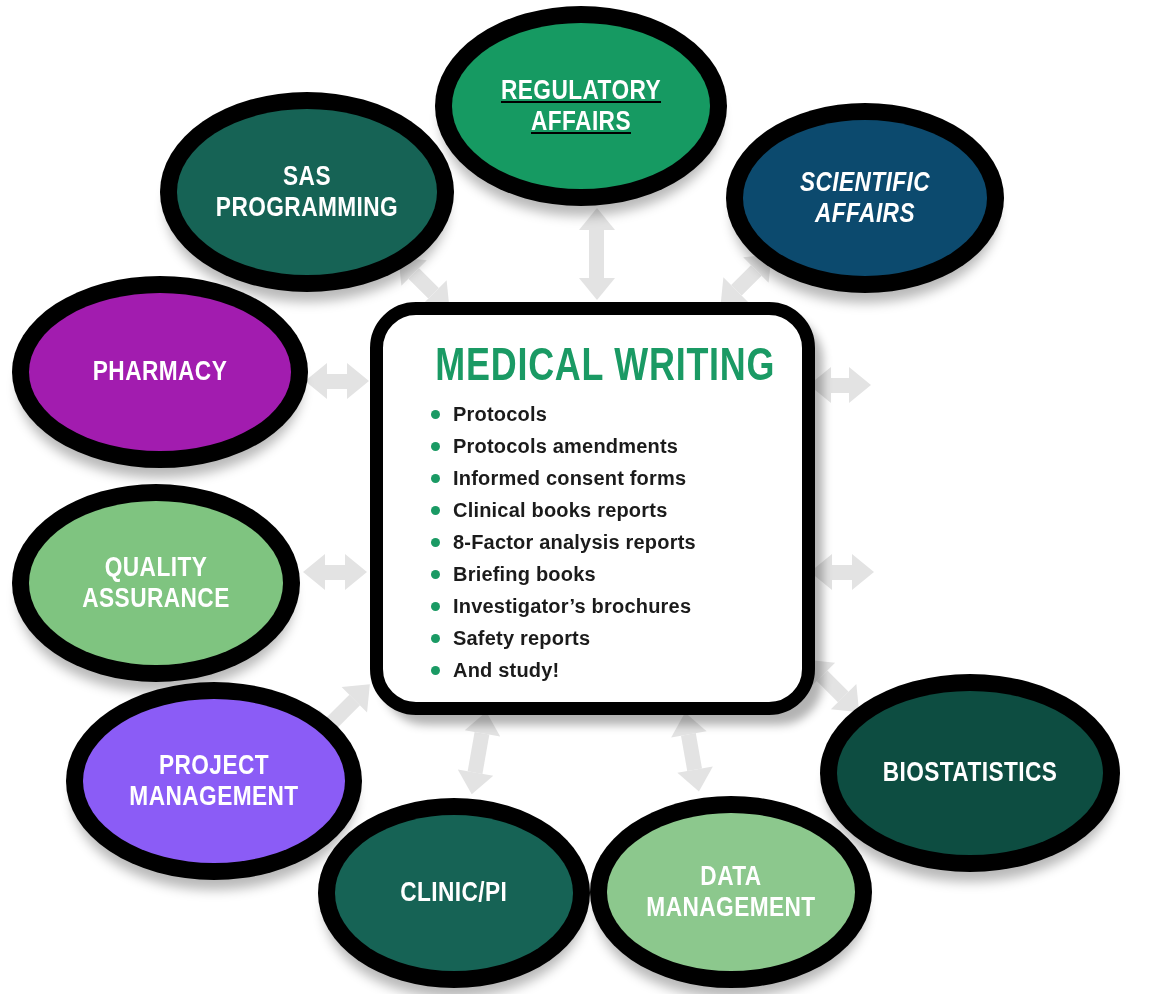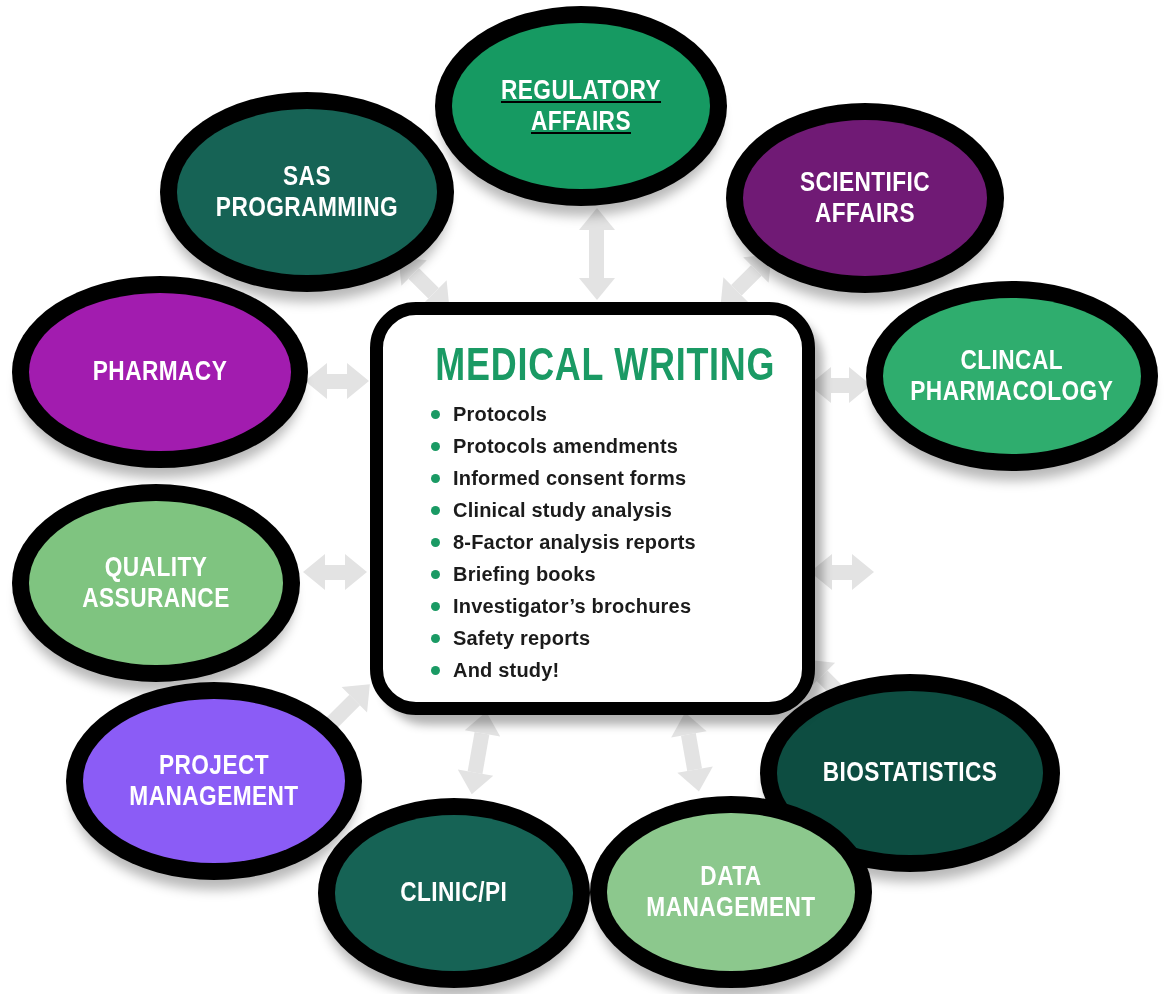--- a/index.html
+++ b/index.html
@@ -22,21 +22,21 @@
               letter-spacing:.5px;transform:scaleX(.84);padding:0 20px;color:#fff;}
 
   .node-regulatory     {left:435px;top:6px;  width:292px;height:200px;}
   .node-sas            {left:160px;top:92px; width:294px;height:200px;}
   .node-scientific     {left:726px;top:103px;width:278px;height:190px;}
   .node-clincal-pharm  {left:866px;top:281px;width:292px;height:190px;z-index:3;}
   .node-pharmacy       {left:12px; top:276px;width:296px;height:192px;}
   .node-quality        {left:12px; top:484px;width:288px;height:198px;}
   .node-bioanalysis    {left:872px;top:477px;width:290px;height:192px;}
   .node-project        {left:66px; top:682px;width:296px;height:198px;}
-  .node-biostatistics  {left:760px;top:674px;width:300px;height:198px;}
+  .node-biostatistics  {left:820px;top:674px;width:300px;height:198px;}
   .node-clinic         {left:318px;top:798px;width:272px;height:190px;}
   .node-data           {left:590px;top:796px;width:282px;height:192px;}
 
   
   .panel{position:absolute;left:370px;top:302px;width:445px;height:413px;
          box-sizing:border-box;background:var(--panel);
          border:13px solid var(--outline);border-radius:46px;
          box-shadow:10px 12px 10px -2px rgba(0,0,0,.3);z-index:4;}
   .panel-title{margin:26px 8px 8px;text-align:center;color:var(--green);
                font-size:46px;font-weight:bold;letter-spacing:1px;line-height:1;
@@ -131,27 +131,22 @@
     <div class="node-fill" style="background-color: rgb(22, 154, 98); text-decoration: underline;">
       <span class="node-label" style="color: rgb(255, 255, 255);">REGULATORY AFFAIRS</span>
     </div>
   </div>
   <div class="node node-sas">
     <div class="node-fill" style="background-color: rgb(22, 99, 85);">
       <span class="node-label" style="color: rgb(255, 255, 255);">SAS PROGRAMMING</span>
     </div>
   </div>
   <div class="node node-scientific">
-    <div class="node-fill" style="background-color: #701a75;">
+    <div class="node-fill" style="background-color: #0c4a6e; font-style: italic;">
       <span class="node-label" style="color: rgb(255, 255, 255);">SCIENTIFIC AFFAIRS</span>
-    </div>
-  </div>
-  <div class="node node-clincal-pharm">
-    <div class="node-fill" style="background-color: rgb(47, 173, 110);">
-      <span class="node-label" style="color: rgb(255, 255, 255);">CLINCAL PHARMACOLOGY</span>
     </div>
   </div>
   <div class="node node-pharmacy">
     <div class="node-fill" style="background-color: #a21caf;">
       <span class="node-label" style="color: rgb(255, 255, 255);">PHARMACY</span>
     </div>
   </div>
   <div class="node node-quality">
     <div class="node-fill" style="background-color: rgb(127, 196, 128);">
       <span class="node-label" style="color: rgb(255, 255, 255);">QUALITY ASSURANCE</span>
@@ -177,21 +172,21 @@
       <span class="node-label" style="color: rgb(255, 255, 255);">DATA MANAGEMENT</span>
     </div>
   </div>
 
   <div class="panel">
     <h1 class="panel-title">MEDICAL WRITING</h1>
     <ul class="panel-list">
       <li>Protocols</li>
       <li>Protocols amendments</li>
       <li>Informed consent forms</li>
-      <li>Clinical study analysis</li>
+      <li>Clinical books reports</li>
       <li>8-Factor analysis reports</li>
       <li>Briefing books</li>
       <li>Investigator’s brochures</li>
       <li>Safety reports</li>
       <li>And study!</li>
     </ul>
   </div>
 
 </div>
 

